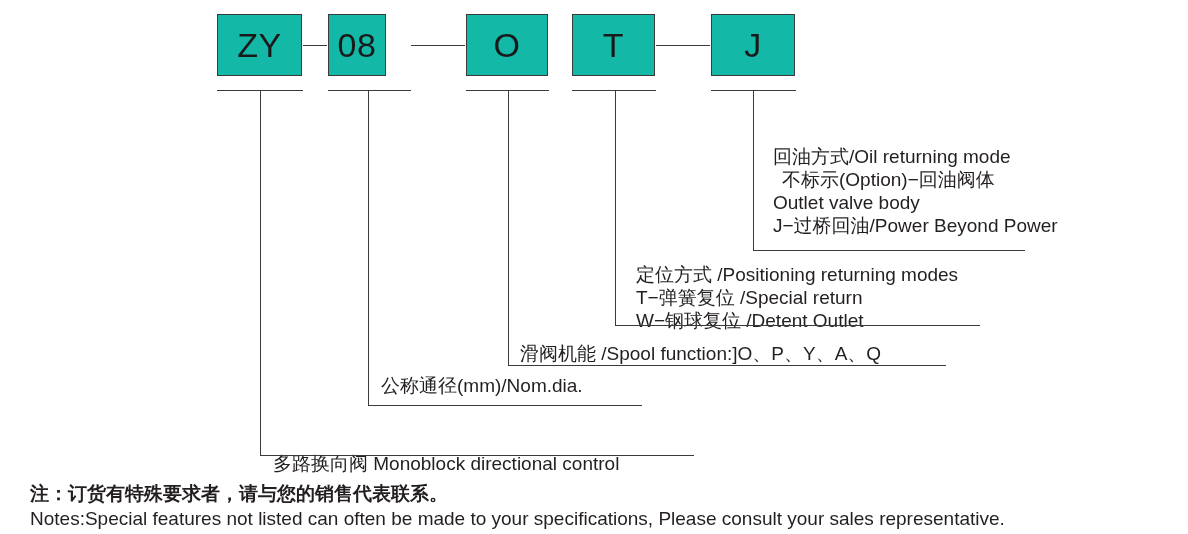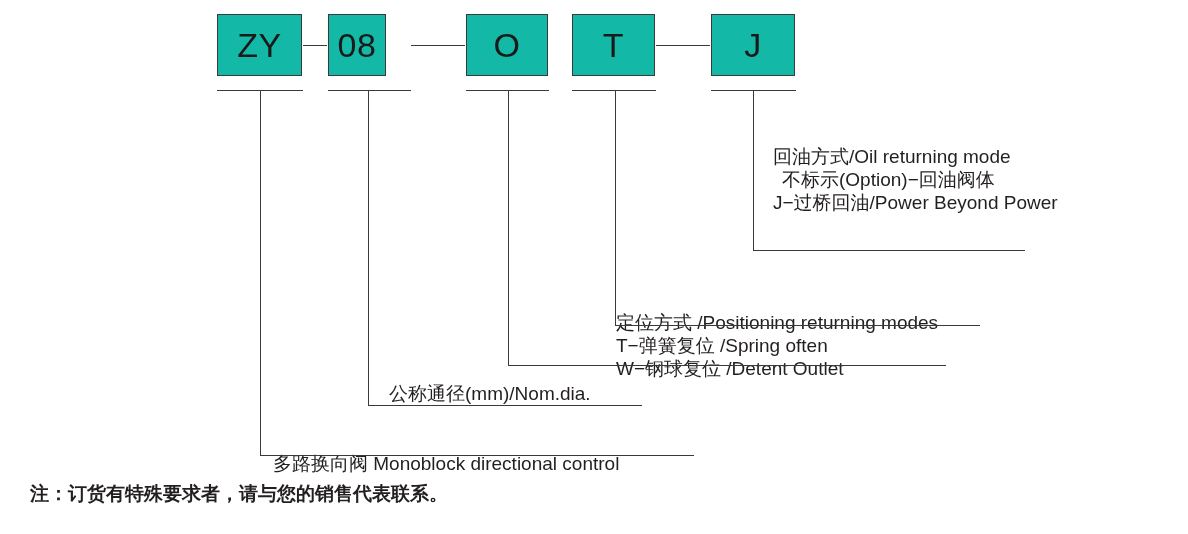--- a/index.html
+++ b/index.html
@@ -126,38 +126,43 @@
 
   <div class="leader-bar" style="left:572px; top:90px; width:84px;"></div>
   <div class="leader-stem" style="left:615px; top:90px; height:236px;"></div>
 
   <div class="leader-bar" style="left:711px; top:90px; width:85px;"></div>
   <div class="leader-stem" style="left:753px; top:90px; height:161px;"></div>
 
   <div class="callout" style="left:766px; top:145px;margin-left:7px;">
     <span class="ln">回油方式/Oil returning mode</span>
     <span class="ln indent">不标示(Option)−回油阀体</span>
+    <span class="ln">Outlet valve body</span>
     <span class="ln">J−过桥回油/Power Beyond Power</span>
   </div>
   <div class="callout-underline" style="left:753px; top:250px; width:272px;"></div>
 
-  <div class="callout" style="left:616px; top:263px;margin-top:48px;">
+  <div class="callout" style="left:636px; top:263px;">
     <span class="ln">定位方式 /Positioning returning modes</span>
-    <span class="ln">T−弹簧复位 /Spring often</span>
+    <span class="ln">T−弹簧复位 /Special return</span>
     <span class="ln">W−钢球复位 /Detent Outlet</span>
   </div>
   <div class="callout-underline" style="left:615px; top:325px; width:365px;"></div>
 
+  <div class="callout" style="left:520px; top:342px;">
+    <span class="ln">滑阀机能 /Spool function:]O、P、Y、A、Q</span>
+  </div>
   <div class="callout-underline" style="left:508px; top:365px; width:438px;"></div>
 
-  <div class="callout" style="left:381px; top:382px;margin-left:8px;">
+  <div class="callout" style="left:381px; top:374px;">
     <span class="ln">公称通径(mm)/Nom.dia.</span>
   </div>
   <div class="callout-underline" style="left:368px; top:405px; width:274px;"></div>
 
   <div class="callout" style="left:273px; top:452px;">
     <span class="ln">多路换向阀 Monoblock directional control</span>
   </div>
   <div class="callout-underline" style="left:260px; top:455px; width:434px;"></div>
 
   <div class="notes notes-cn">注：订货有特殊要求者，请与您的销售代表联系。</div>
+  <div class="notes notes-en">Notes:Special features not listed can often be made to your specifications, Please consult your sales representative.</div>
 
 </div>
 
 </body></html>

